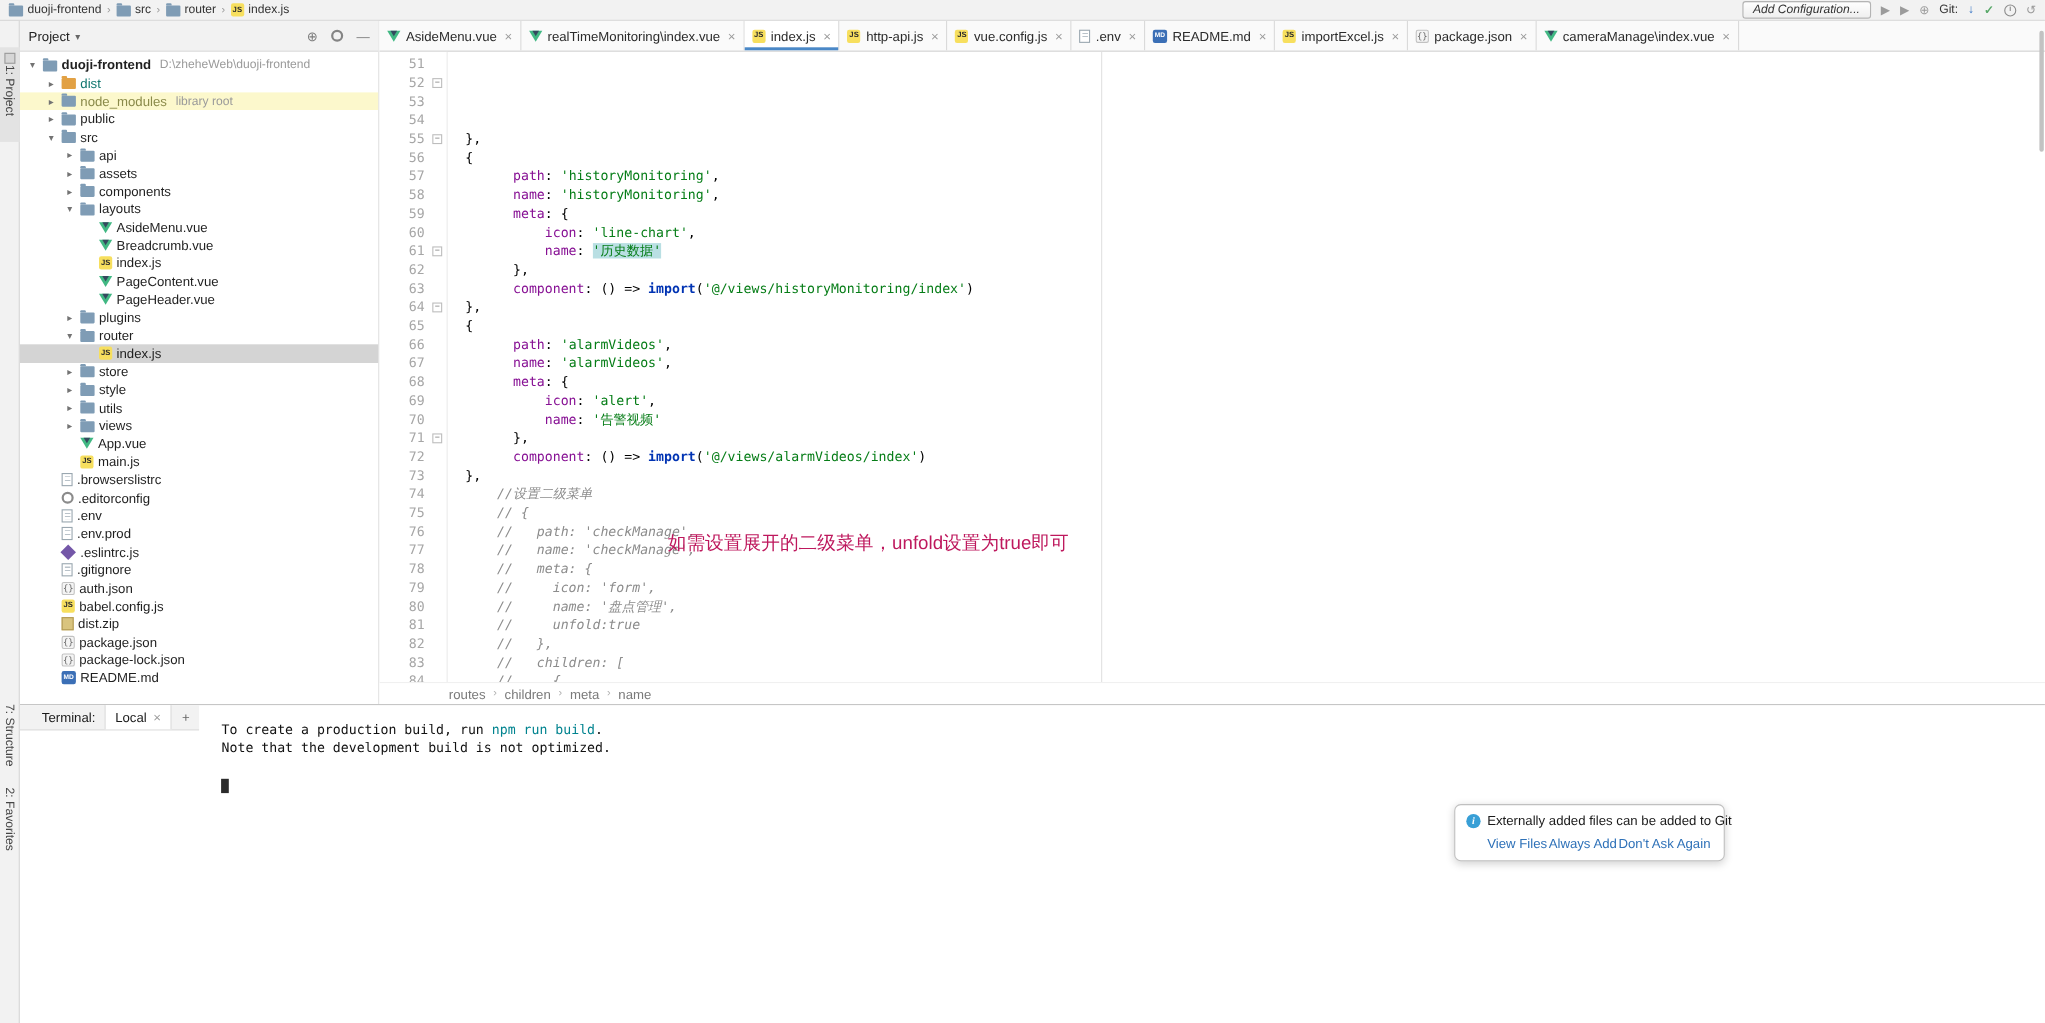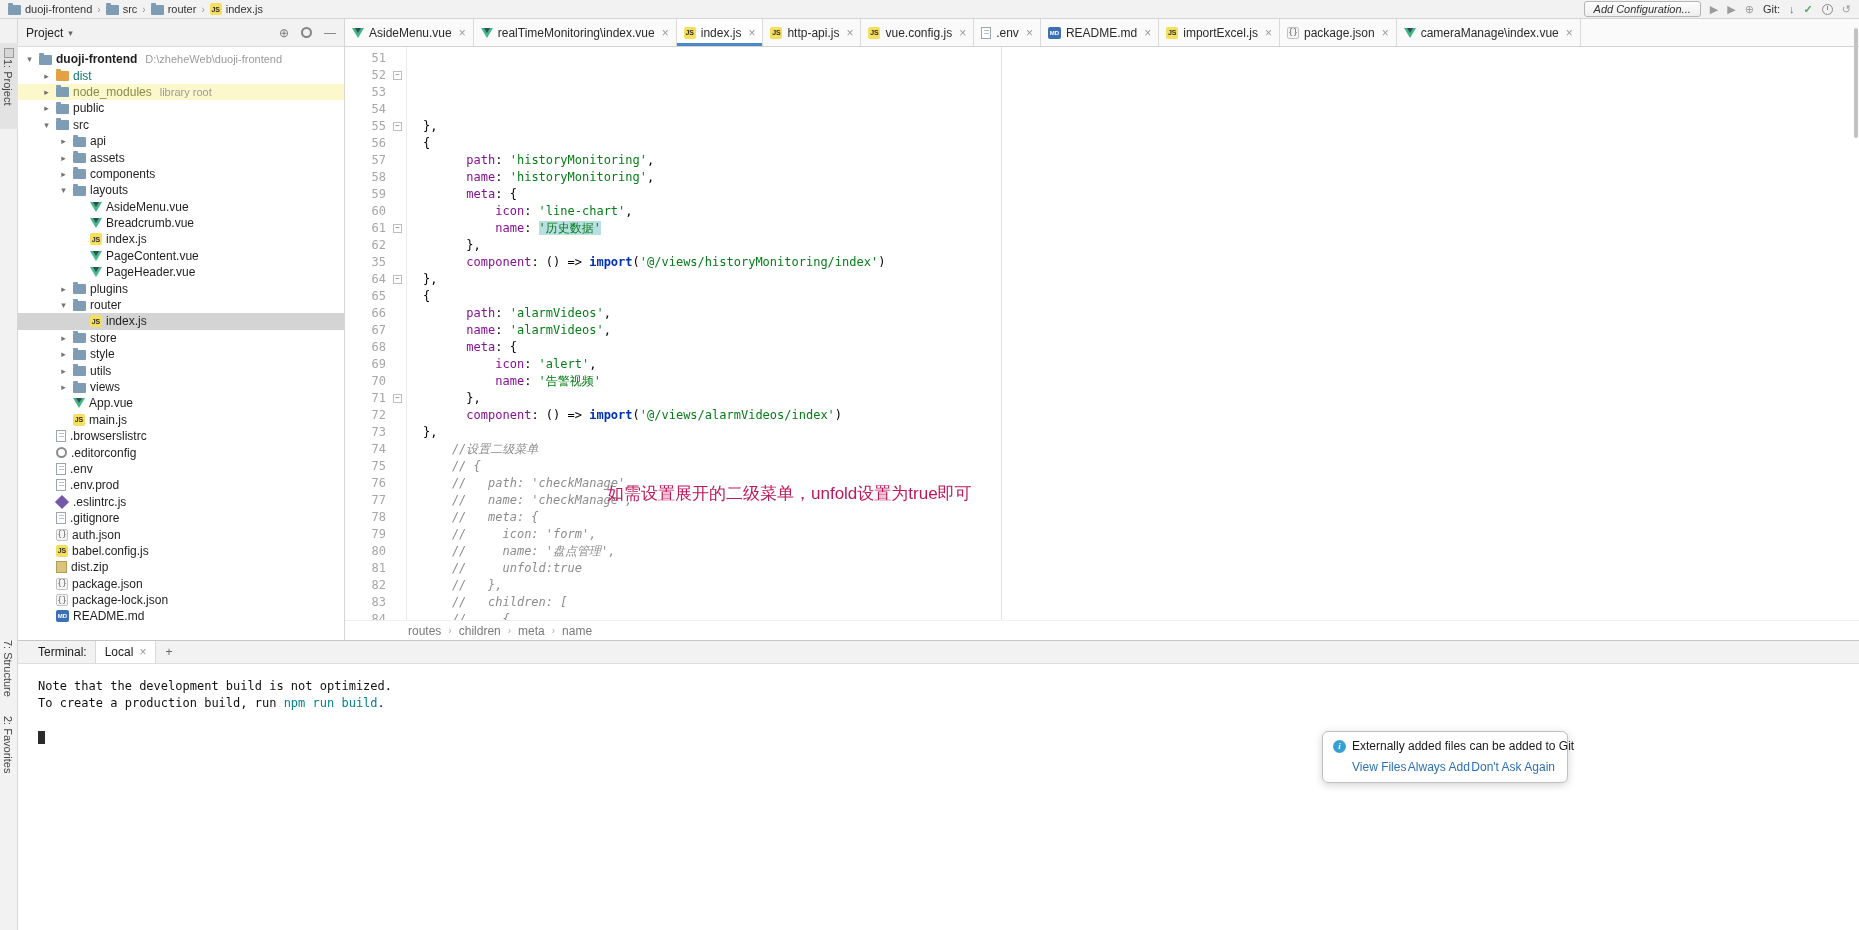--- a/index.html
+++ b/index.html
@@ -61,21 +61,21 @@
   .t-key{color:#871094;}
   .t-string{color:#067d17;}
   .t-hl{background:#b9dfe3;}
   .t-keyword{color:#0033b3;font-weight:bold;}
   .t-comment{color:#8c8c8c;font-style:italic;}
   .margin-guide{position:absolute;top:0;bottom:0;left:594px;width:1px;background:#e2e2e2;}
   .annotation{position:absolute;top:438px;left:200px;font-family:"Liberation Sans",sans-serif;font-size:17px;color:#be185d;white-space:nowrap;}
   .ed-breadcrumb{height:20px;flex:none;display:flex;align-items:center;gap:7px;padding-left:63px;font-size:12px;color:#7a7a7a;background:#fff;border-top:1px solid #f0f0f0;}
   .eb-sep{color:#b0b0b0;font-size:10px;}
   
-  .terminal{height:290px;flex:none;border-top:1px solid #c6c6c6;display:flex;flex-direction:column;background:#fff;}
+  .terminal{height:290px;flex:none;border-top:1px solid #c6c6c6;display:flex;flex-direction:row;background:#fff;}
   .term-header{height:23px;flex:none;background:#f2f2f2;border-bottom:1px solid #ddd;display:flex;align-items:stretch;padding-left:20px;font-size:12px;color:#1a1a1a;}
   .term-title{display:flex;align-items:center;padding:0 8px 0 0;}
   .term-tab{display:flex;align-items:center;gap:6px;background:#fff;border-left:1px solid #d8d8d8;border-right:1px solid #d8d8d8;padding:0 9px;}
   .term-tab .close{color:#9a9a9a;}
   .term-plus{display:flex;align-items:center;padding:0 9px;color:#666;}
   .term-body{flex:1;font-family:"DejaVu Sans Mono",monospace;font-size:12px;line-height:17px;padding:14px 0 0 20px;color:#111;}
   .term-line{height:17px;white-space:pre;}
   .tt-cmd{color:#00838f;}
   .tt-link{color:#2a5db0;text-decoration:underline;cursor:pointer;}
   .cursor{display:inline-block;width:7px;height:13px;background:#2b2b2b;margin-top:2px;}
@@ -413,21 +413,21 @@
               <div class="gutter-row">53</div>
               <div class="gutter-row">54</div>
               <div class="gutter-row">55<span class="fold">−</span></div>
               <div class="gutter-row">56</div>
               <div class="gutter-row">57</div>
               <div class="gutter-row">58</div>
               <div class="gutter-row">59</div>
               <div class="gutter-row">60</div>
               <div class="gutter-row">61<span class="fold">−</span></div>
               <div class="gutter-row">62</div>
-              <div class="gutter-row">35</div>
+              <div class="gutter-row">63</div>
               <div class="gutter-row">64<span class="fold">−</span></div>
               <div class="gutter-row">65</div>
               <div class="gutter-row">66</div>
               <div class="gutter-row">67</div>
               <div class="gutter-row">68</div>
               <div class="gutter-row">69</div>
               <div class="gutter-row">70</div>
               <div class="gutter-row">71<span class="fold">−</span></div>
               <div class="gutter-row">72</div>
               <div class="gutter-row">73</div>
@@ -464,22 +464,22 @@
       <div class="term-header">
         <div class="term-title">Terminal:</div>
         <div class="term-tab">
           <span>Local</span>
           <span class="close">×</span>
         </div>
         <div class="term-plus">+</div>
       </div>
       <div class="term-body">
         <div>
+            <div class="term-line"><span>To create a production build, run </span><span class="tt-cmd">npm run build</span><span>.</span></div>
             <div class="term-line"><span>Note that the development build is not optimized.</span></div>
-            <div class="term-line"><span>To create a production build, run </span><span class="tt-cmd">npm run build</span><span>.</span></div>
             <div class="term-line"></div>
           </div>
         <div class="term-line"><span class="cursor"></span></div>
       </div>
     </div>
   </div>
 </div>
 
 <div class="notification">
   <div class="notif-row1">

